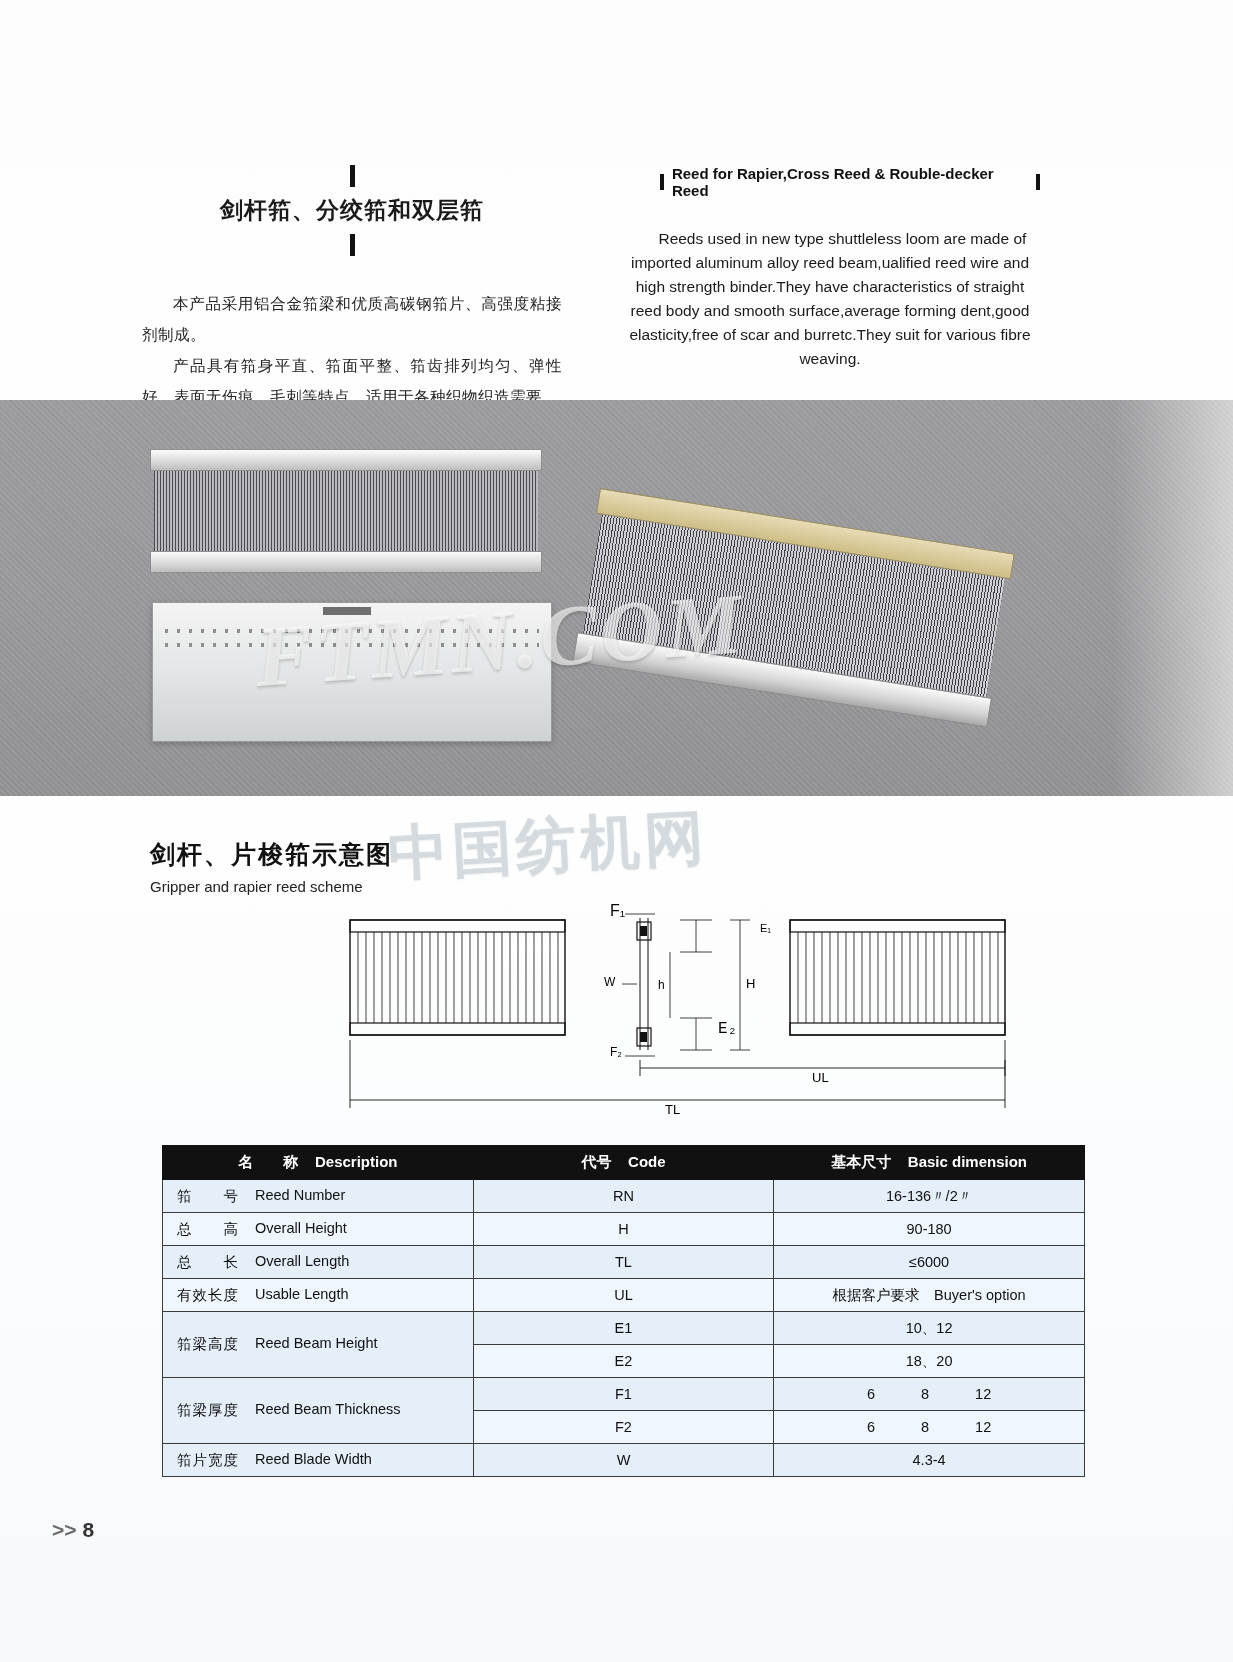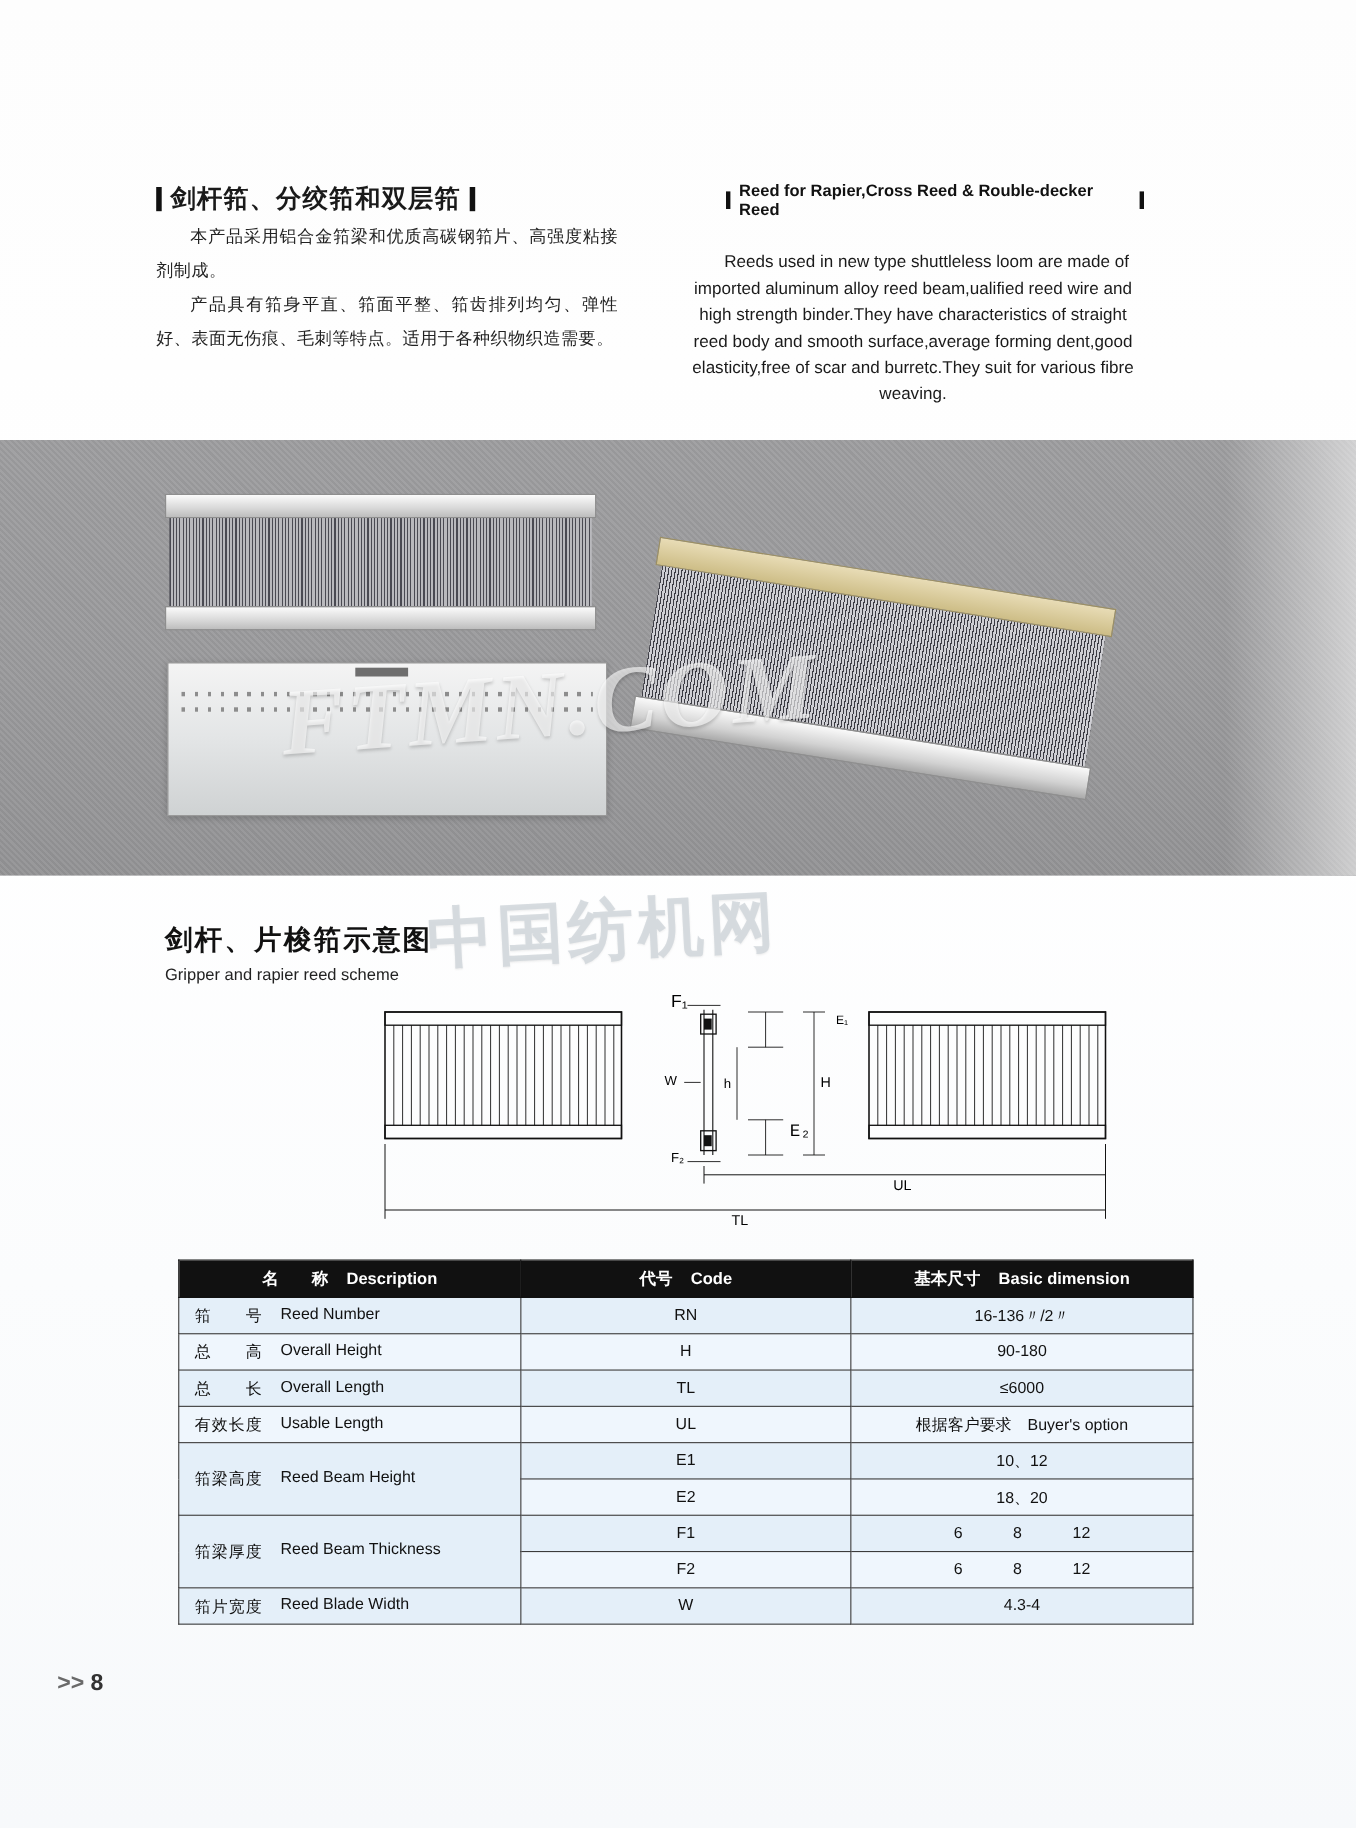--- a/index.html
+++ b/index.html
@@ -13,31 +13,31 @@
   .page{
     position:absolute;inset:0;
     background:linear-gradient(180deg,#fdfdfd 0%,#ffffff 40%,#f7f9fb 100%);
   }
   
   .col-left{position:absolute;left:142px;top:165px;width:420px;}
   .col-right{position:absolute;left:620px;top:165px;width:420px;}
 
   .head-cn{
     font-size:23px;font-weight:bold;color:#1a1a1a;
-    letter-spacing:1px;display:flex;align-items:center;gap:8px;
+    letter-spacing:1px;display:flex;align-items:center;gap:8px;flex-direction:column;
   }
   .head-en{
     font-size:15px;font-weight:bold;color:#111;
     display:flex;align-items:center;gap:8px;margin-left:40px;
   }
   .bar{display:inline-block;width:5px;height:22px;background:#111;}
   .bar.sm{height:16px;width:4px;}
 
   .body-cn{
-    margin-top:4px;font-size:15.5px;line-height:31px;color:#222;
+    margin-top:32px;font-size:15.5px;line-height:31px;color:#222;
     text-align:justify;letter-spacing:0.5px;
   }
   .body-cn p{margin:0;text-indent:2em;}
   .body-en{
     margin-top:28px;font-size:15.5px;line-height:24px;color:#1a1a1a;
     text-align:center;
   }
   .body-en p{margin:0;text-indent:1.6em;}
 
   

